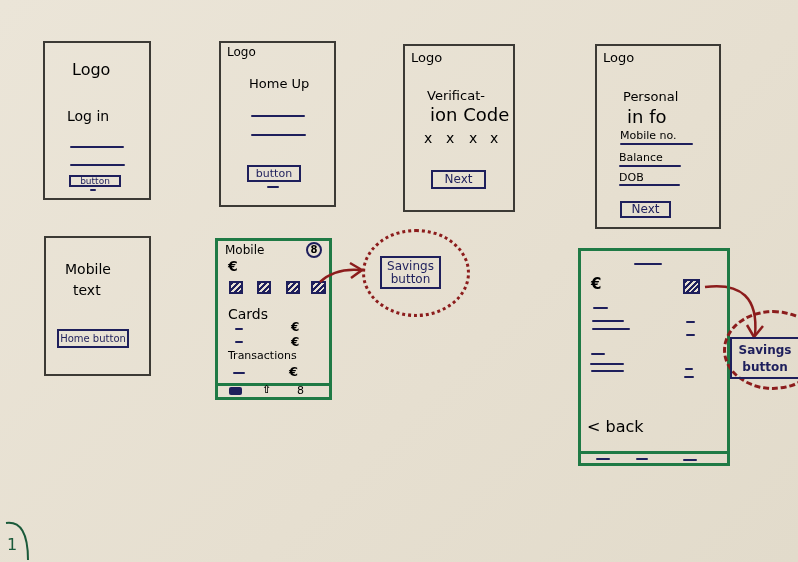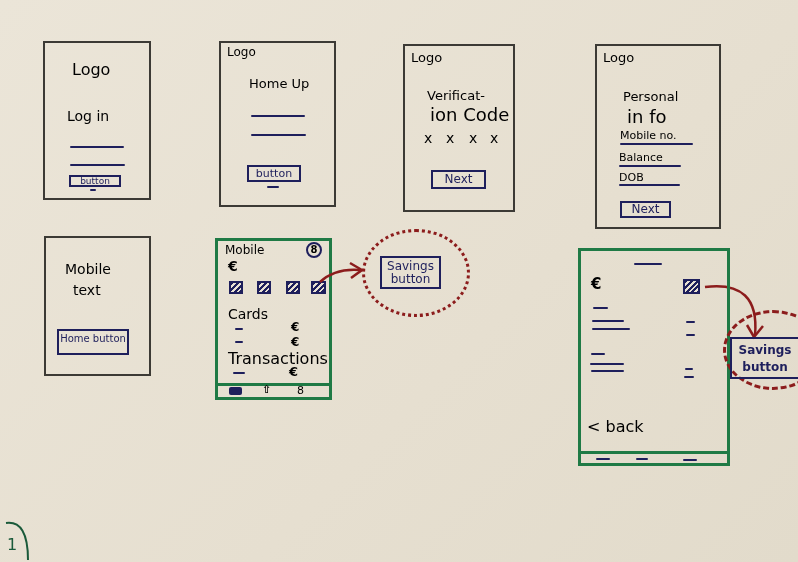--- a/index.html
+++ b/index.html
@@ -77,36 +77,36 @@
 <div class="line" style="left:620px;top:143px;width:73px;"></div>
 <div class="ink hw" style="left:619px;top:151px;font-size:11px;">Balance</div>
 <div class="line" style="left:619px;top:165px;width:62px;"></div>
 <div class="ink hw" style="left:619px;top:171px;font-size:11px;">DOB</div>
 <div class="line" style="left:619px;top:184px;width:61px;"></div>
 <div class="btn" style="left:620px;top:201px;width:51px;height:17px;font-size:12px;line-height:13px;">Next</div>
 
 <div class="frame" style="left:44px;top:236px;width:107px;height:140px;"></div>
 <div class="ink hw" style="left:65px;top:261px;font-size:14px;">Mobile</div>
 <div class="ink hw" style="left:73px;top:282px;font-size:14px;">text</div>
-<div class="btn" style="left:57px;top:329px;width:72px;height:26px;font-size:10px;line-height:15px;">Home button</div>
+<div class="btn" style="left:57px;top:329px;width:72px;height:19px;font-size:10px;line-height:15px;">Home button</div>
 
 <div class="frame green" style="left:215px;top:238px;width:117px;height:162px;"></div>
 <div class="ink hw" style="left:225px;top:243px;font-size:12px;">Mobile</div>
 <div class="ink" style="left:306px;top:242px;width:16px;height:16px;border:2px solid #1e1f5c;border-radius:50%;box-sizing:border-box;font-size:10px;line-height:12px;text-align:center;font-weight:bold;">8</div>
 <div class="ink hw" style="left:228px;top:258px;font-size:14px;font-weight:bold;">€</div>
 <div class="hatch" style="left:229px;top:281px;"></div>
 <div class="hatch" style="left:257px;top:281px;"></div>
 <div class="hatch" style="left:286px;top:281px;"></div>
 <div class="hatch" style="left:311px;top:281px;width:15px;"></div>
 <div class="ink hw" style="left:228px;top:306px;font-size:14px;">Cards</div>
 <div class="line" style="left:235px;top:328px;width:8px;"></div>
 <div class="ink hw" style="left:291px;top:320px;font-size:12px;font-weight:bold;">€</div>
 <div class="line" style="left:235px;top:341px;width:8px;"></div>
 <div class="ink hw" style="left:291px;top:335px;font-size:12px;font-weight:bold;">€</div>
-<div class="ink hw" style="left:228px;top:349px;font-size:16px;">Transactions</div>
+<div class="ink hw" style="left:228px;top:349px;font-size:11px;">Transactions</div>
 <div class="line" style="left:233px;top:372px;width:12px;"></div>
 <div class="ink hw" style="left:289px;top:364px;font-size:13px;font-weight:bold;">€</div>
 <div class="navbar" style="left:218px;top:383px;width:111px;height:14px;"></div>
 <div class="ink" style="left:229px;top:387px;width:13px;height:8px;background:#1e1f5c;border-radius:2px;"></div>
 <div class="ink" style="left:262px;top:383px;font-size:11px;font-weight:bold;">⇧</div>
 <div class="ink" style="left:297px;top:384px;font-size:11px;">8</div>
 
 <svg style="left:0;top:0;" width="798" height="562">
   <path d="M320 282 Q 335 268 360 270" fill="none" stroke="#8c1c1c" stroke-width="2.5"></path>
   <path d="M350 263 L 362 270 L 351 278" fill="none" stroke="#8c1c1c" stroke-width="2.5"></path>

